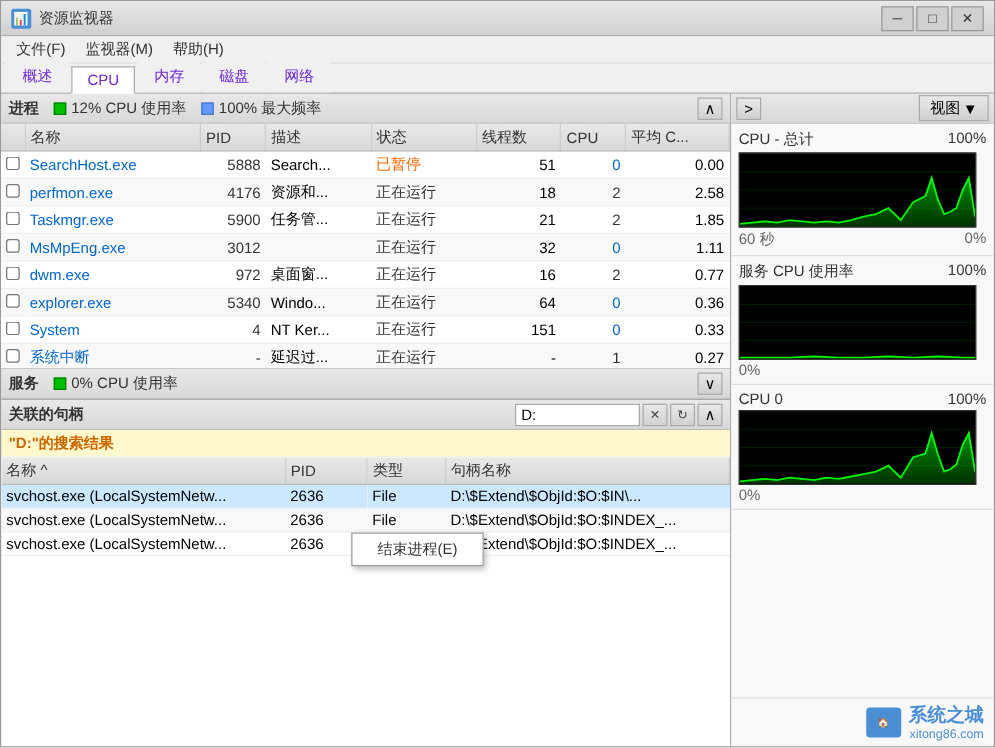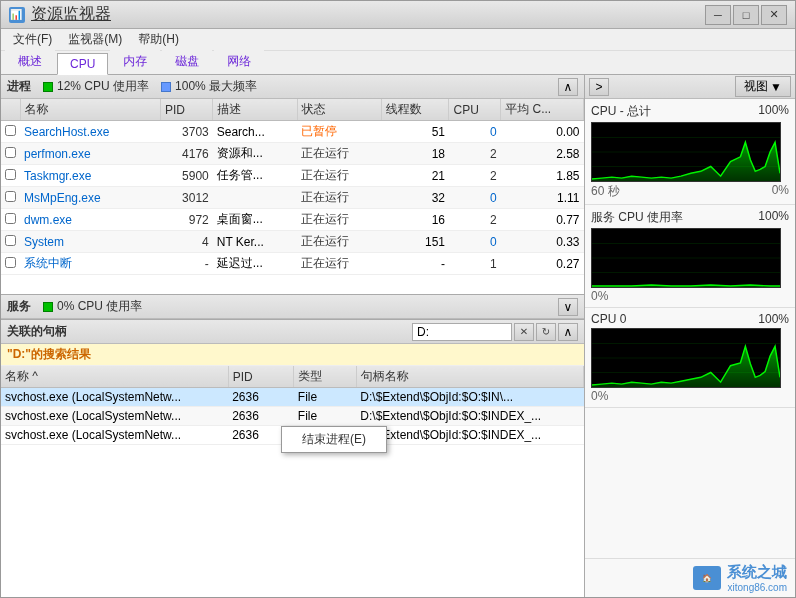--- a/index.html
+++ b/index.html
@@ -4,21 +4,21 @@
   <style>
     * { box-sizing: border-box; margin: 0; padding: 0; font-family: "Microsoft YaHei", "SimHei", sans-serif; font-size: 12px; }
     body { background: #f0f0f0; width: 796px; height: 598px; overflow: hidden; }
     
     .window { width: 796px; height: 598px; background: #f0f0f0; border: 1px solid #999; display: flex; flex-direction: column; }
     
     
     .title-bar { background: linear-gradient(to bottom, #e8e8e8, #d0d0d0); height: 28px; display: flex; align-items: center; justify-content: space-between; padding: 0 8px; border-bottom: 1px solid #aaa; flex-shrink: 0; }
     .title-bar-left { display: flex; align-items: center; gap: 6px; }
     .title-icon { width: 16px; height: 16px; background: #4a8fd4; border-radius: 2px; display: flex; align-items: center; justify-content: center; color: white; font-size: 10px; }
-    .title-text { font-size: 16px; color: #333; text-decoration: underline; }
+    .title-text { font-size: 12px; color: #333; }
     .title-controls { display: flex; gap: 2px; }
     .title-btn { width: 26px; height: 20px; background: #d0d0d0; border: 1px solid #999; cursor: pointer; display: flex; align-items: center; justify-content: center; font-size: 11px; color: #333; }
     
     
     .menu-bar { background: #f0f0f0; height: 22px; display: flex; align-items: center; padding: 0 4px; border-bottom: 1px solid #ddd; flex-shrink: 0; }
     .menu-item { padding: 2px 8px; cursor: pointer; color: #333; }
     
     
     .tab-bar { background: #f0f0f0; height: 24px; display: flex; align-items: flex-end; padding: 0 4px; border-bottom: 1px solid #aaa; flex-shrink: 0; }
     .tab { padding: 3px 12px; cursor: pointer; color: #6d28d9; border: 1px solid transparent; margin-right: 2px; background: #f0f0f0; }
@@ -153,21 +153,21 @@
                 <th>状态</th>
                 <th>线程数</th>
                 <th>CPU</th>
                 <th>平均 C...</th>
               </tr>
             </thead>
             <tbody id="process-tbody">
             <tr>
     <td class="td-check"><input type="checkbox" style="width: 11px; height: 11px;"></td>
     <td class="td-name">SearchHost.exe</td>
-    <td class="td-pid">3703</td>
+    <td class="td-pid">5888</td>
     <td>Search...</td>
     <td class="td-status-pause">已暂停</td>
     <td style="text-align:right;">51</td>
     <td class="td-cpu-zero" style="text-align:right;">0</td>
     <td style="text-align:right;">0.00</td>
   </tr>
                 <tr>
     <td class="td-check"><input type="checkbox" style="width: 11px; height: 11px;"></td>
     <td class="td-name">perfmon.exe</td>
     <td class="td-pid">4176</td>
@@ -199,20 +199,30 @@
   </tr>
                 <tr>
     <td class="td-check"><input type="checkbox" style="width: 11px; height: 11px;"></td>
     <td class="td-name">dwm.exe</td>
     <td class="td-pid">972</td>
     <td>桌面窗...</td>
     <td class="td-status-run">正在运行</td>
     <td style="text-align:right;">16</td>
     <td class="td-cpu-nonzero" style="text-align:right;">2</td>
     <td style="text-align:right;">0.77</td>
+  </tr>
+                <tr>
+    <td class="td-check"><input type="checkbox" style="width: 11px; height: 11px;"></td>
+    <td class="td-name">explorer.exe</td>
+    <td class="td-pid">5340</td>
+    <td>Windo...</td>
+    <td class="td-status-run">正在运行</td>
+    <td style="text-align:right;">64</td>
+    <td class="td-cpu-zero" style="text-align:right;">0</td>
+    <td style="text-align:right;">0.36</td>
   </tr>
                 <tr>
     <td class="td-check"><input type="checkbox" style="width: 11px; height: 11px;"></td>
     <td class="td-name">System</td>
     <td class="td-pid">4</td>
     <td>NT Ker...</td>
     <td class="td-status-run">正在运行</td>
     <td style="text-align:right;">151</td>
     <td class="td-cpu-zero" style="text-align:right;">0</td>
     <td style="text-align:right;">0.33</td>

